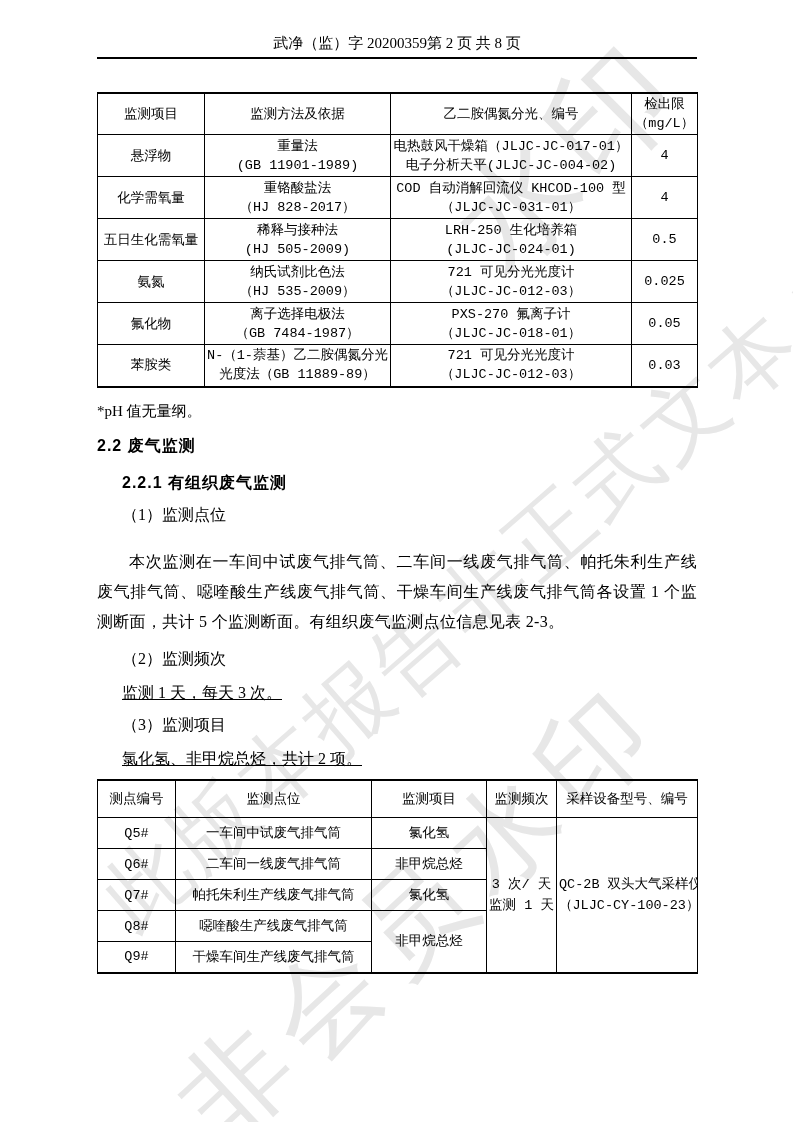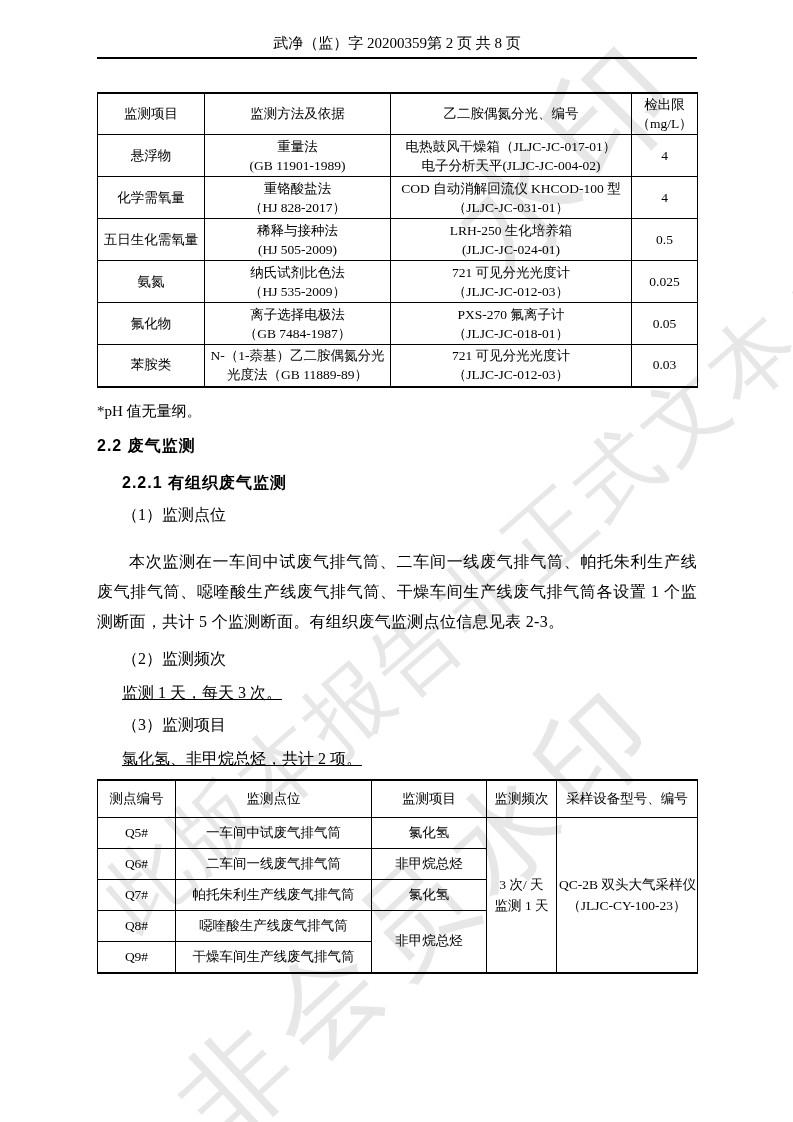--- a/index.html
+++ b/index.html
@@ -25,21 +25,21 @@
   .content{position:absolute;left:97px;top:0;width:600px;z-index:1;}
   .hdr{
     display:flex;justify-content:center;align-items:flex-end;
     padding-top:34px;padding-bottom:5px;
     border-bottom:2px solid #000;
     font-size:15px;line-height:18px;
   }
   
   table{
     border-collapse:collapse;width:600px;table-layout:fixed;
-    border-top:2.5px solid #000;border-bottom:2.5px solid #000;
+    border-top:2.5px solid #000;border-bottom:2.5px solid #000;font-family:Liberation Mono, monospace;
   }
   td,th{
     border:1px solid #000;
     text-align:center;vertical-align:middle;
     font-weight:normal;padding:1px 2px;overflow:hidden;
   }
   .ln{line-height:19px;white-space:nowrap;}
   #t1{margin-top:33px;font-size:13.5px;}
   #t1 thead tr{height:38px;}
   #t1 tbody tr{height:42px;}

